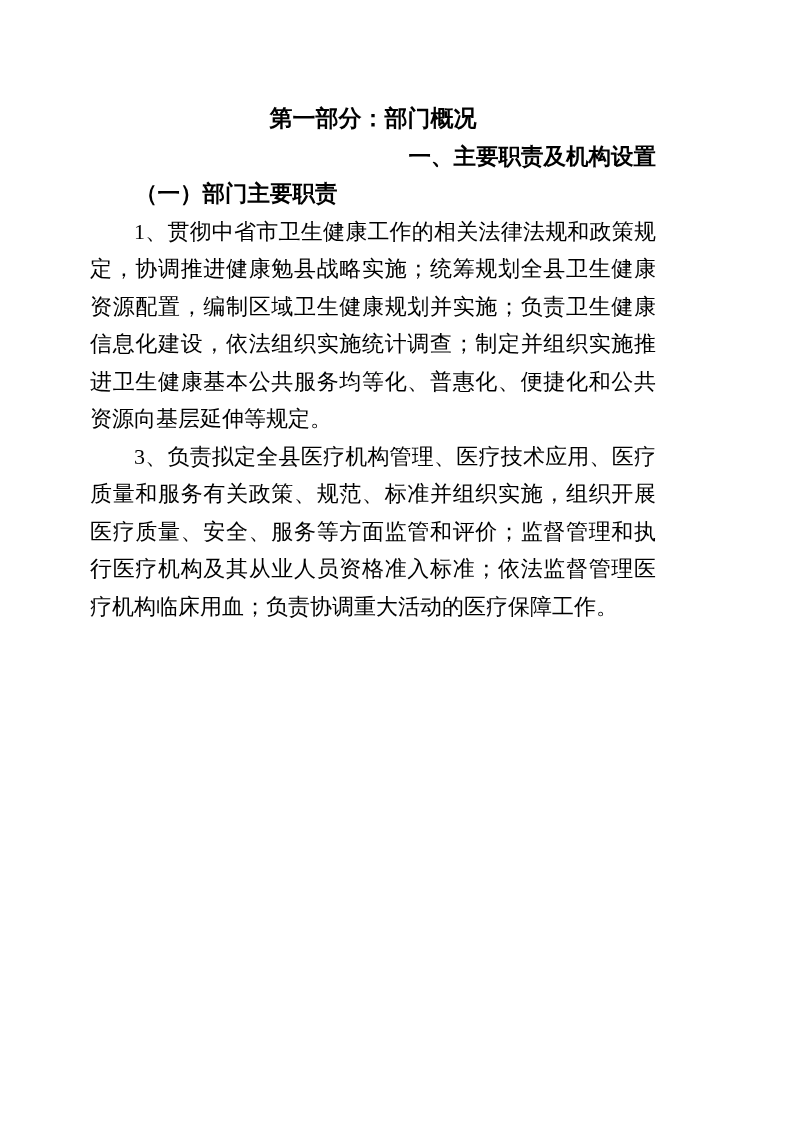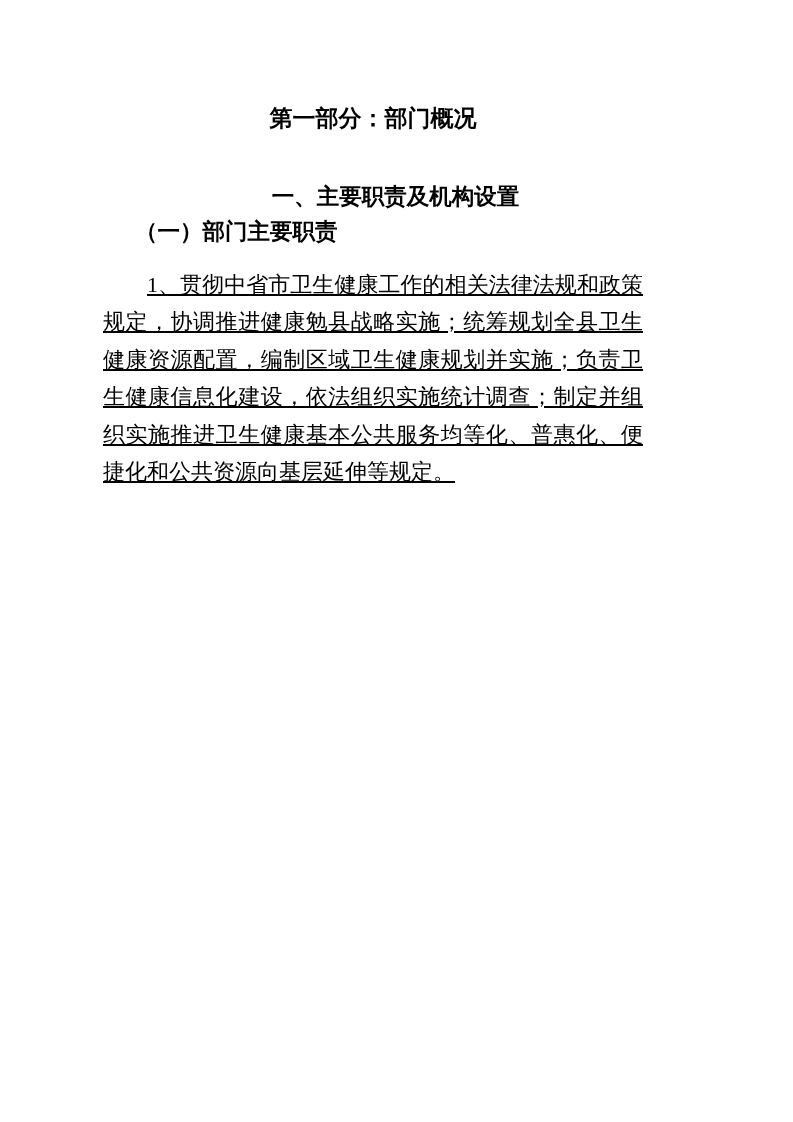--- a/index.html
+++ b/index.html
@@ -26,48 +26,47 @@
     font-weight: bold;
     font-size: 23px;
     line-height: 37.5px;
   }
   .section-heading {
     font-family: "Liberation Sans", sans-serif;
     font-weight: bold;
     font-size: 22.5px;
     line-height: 37.5px;
     text-indent: 2em;
-    text-align: center;
-    margin-top: 40px;
+    text-align: right;
   }
   .subsection-heading {
-    font-family: Liberation Mono, monospace;
+    font-family: Liberation Sans, sans-serif;
     font-weight: bold;
     font-size: 22.5px;
     line-height: 37.5px;
     text-indent: 2em;
     text-align: left;
   }
   p.body-para {
-    margin: 13px;
+    margin: 0;
     text-indent: 2em;
     text-align: justify;
     text-justify: inter-character;
     font-size: 22px;
     line-height: 37.5px;
-    text-decoration: underline;
   }
 </style>
 </head>
 <body>
 
 <div class="page">
   <div class="doc-title">第一部分：部门概况</div>
 
   <div class="section-heading">一、主要职责及机构设置</div>
 
   <div class="subsection-heading">（一）部门主要职责</div>
 
   <p class="body-para">1、贯彻中省市卫生健康工作的相关法律法规和政策规定，协调推进健康勉县战略实施；统筹规划全县卫生健康资源配置，编制区域卫生健康规划并实施；负责卫生健康信息化建设，依法组织实施统计调查；制定并组织实施推进卫生健康基本公共服务均等化、普惠化、便捷化和公共资源向基层延伸等规定。</p>
 
 
+  <p class="body-para">3、负责拟定全县医疗机构管理、医疗技术应用、医疗质量和服务有关政策、规范、标准并组织实施，组织开展医疗质量、安全、服务等方面监管和评价；监督管理和执行医疗机构及其从业人员资格准入标准；依法监督管理医疗机构临床用血；负责协调重大活动的医疗保障工作。</p>
 
 </div>
 
 </body></html>

